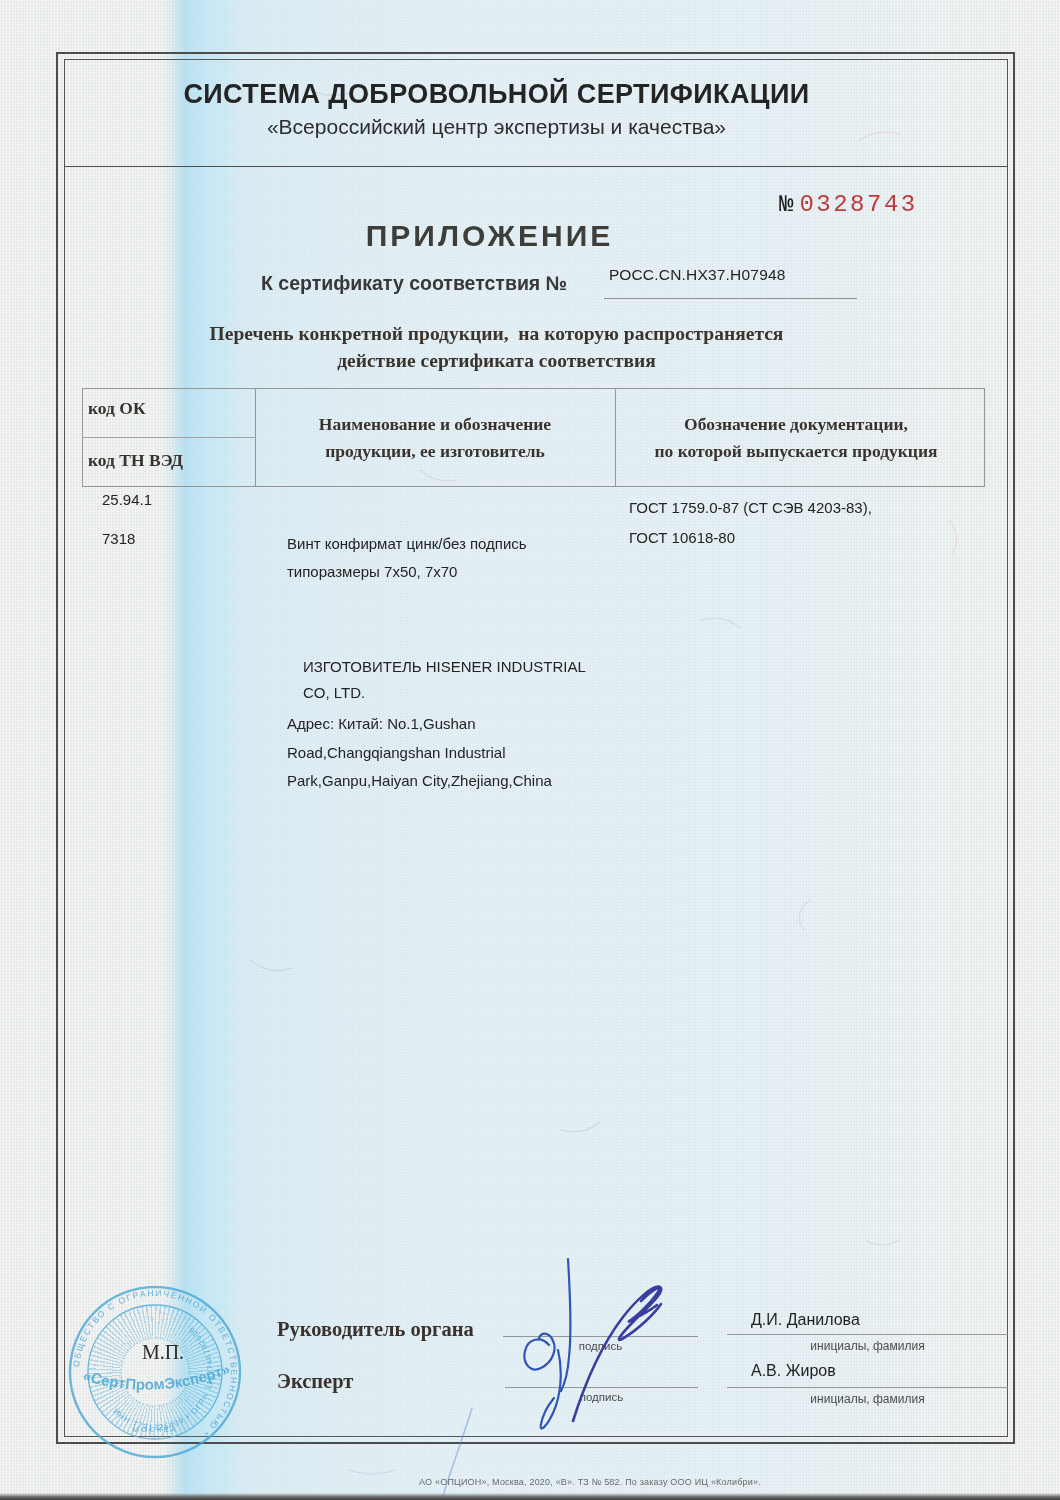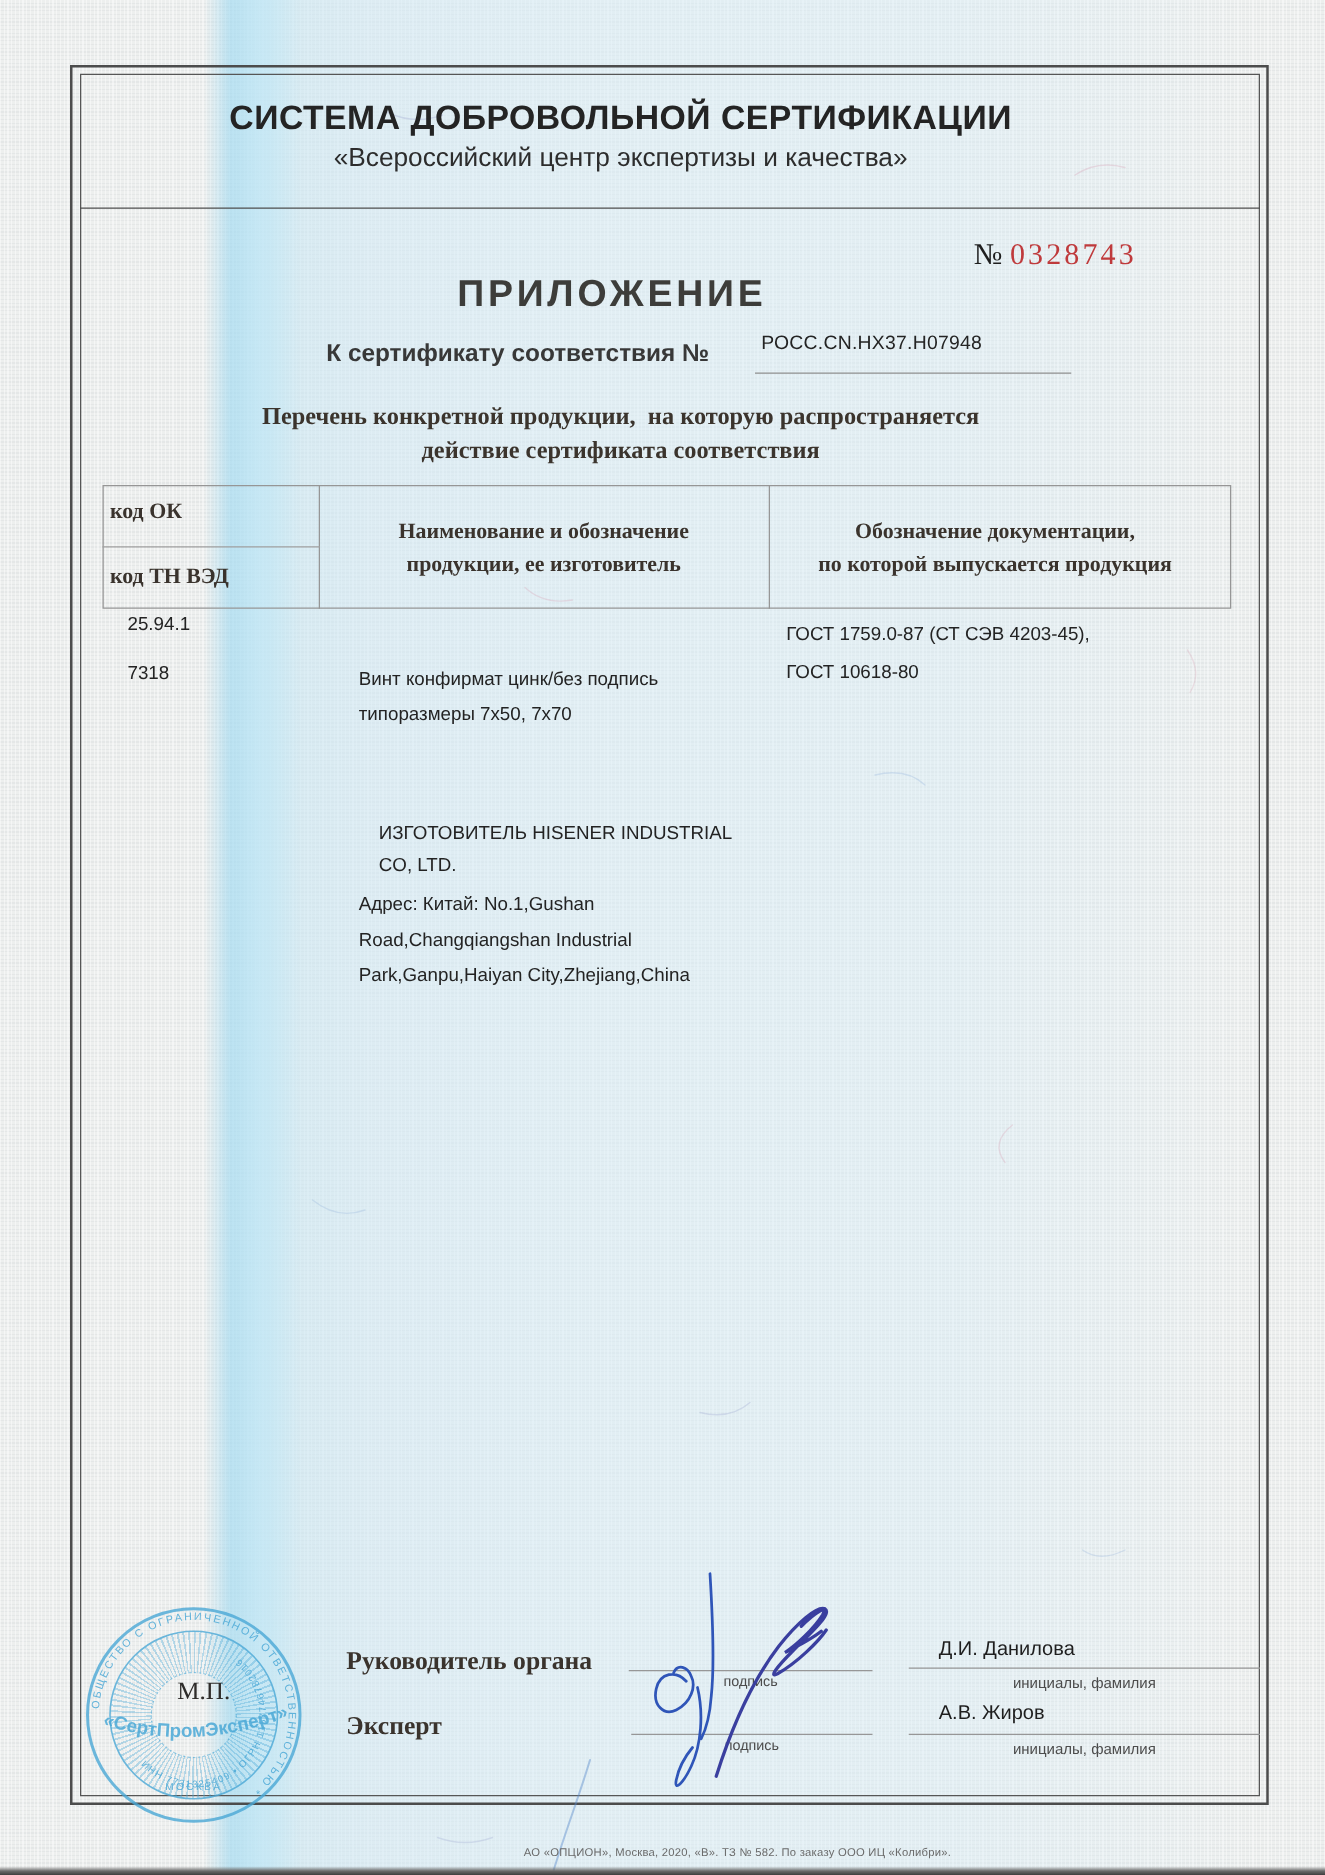--- a/index.html
+++ b/index.html
@@ -27,21 +27,21 @@
   .frame-inner { position:absolute; left:64px; top:59px; width:944px; height:1378px; border:1.6px solid #565656; }
   .header-sep { position:absolute; left:64px; top:166px; width:944px; height:0; border-top:1.7px solid #4e4e4e; }
 
   .abs { position:absolute; }
   .ctr { left:0; width:993px; text-align:center; }
   .pre { white-space:pre; }
 
   .sys-title { top:79px; font-size:27px; font-weight:700; letter-spacing:.4px; color:#242424; }
   .org-name { top:115px; font-size:21px; color:#2d2d2d; }
 
-  .reg-number { left:779px; top:191px; font-family:Liberation Serif, serif; font-size:24px; color:#1e1e1e; }
+  .reg-number { left:779px; top:191px; font-family:Liberation Mono, monospace; font-size:24px; color:#1e1e1e; }
   .reg-number .digits { color:#bf3a3c; letter-spacing:2.5px; margin-left:6px; }
 
   .append-title { top:219px; font-size:30px; font-weight:700; letter-spacing:3px; color:#3d3d3a; transform:translateX(-7px); }
 
   .cert-ref-label { left:261px; top:272px; font-size:19.5px; font-weight:700; color:#383838; }
   .cert-ref-number { left:609px; top:266px; font-size:15.5px; color:#242424; letter-spacing:.2px; }
   .cert-underline { left:604px; top:298px; width:253px; height:0; border-top:1.2px solid #8f8f8f; }
 
   .scope-1 { top:323px; } .scope-2 { top:350px; }
   .scope-1, .scope-2 { font-family:"Liberation Serif", serif; font-size:19.5px; font-weight:700; color:#3b342d; }
@@ -148,21 +148,21 @@
     <div>по которой выпускается продукция</div>
   </div>
 
   <div class="abs cell code-ok">25.94.1</div>
   <div class="abs cell code-tnved">7318</div>
   <div class="abs cell product">
     <div>Винт конфирмат цинк/без подпись</div>
     <div>типоразмеры 7х50, 7х70</div>
   </div>
   <div class="abs cell docs">
-    <div>ГОСТ 1759.0-87 (СТ СЭВ 4203-45),</div>
+    <div>ГОСТ 1759.0-87 (СТ СЭВ 4203-83),</div>
     <div>ГОСТ 10618-80</div>
   </div>
   <div class="abs cell manufacturer">
     <div>ИЗГОТОВИТЕЛЬ HISENER INDUSTRIAL</div>
     <div>CO, LTD.</div>
   </div>
   <div class="abs cell address">
     <div>Адрес: Китай: No.1,Gushan</div>
     <div>Road,Changqiangshan Industrial</div>
     <div>Park,Ganpu,Haiyan City,Zhejiang,China</div>

